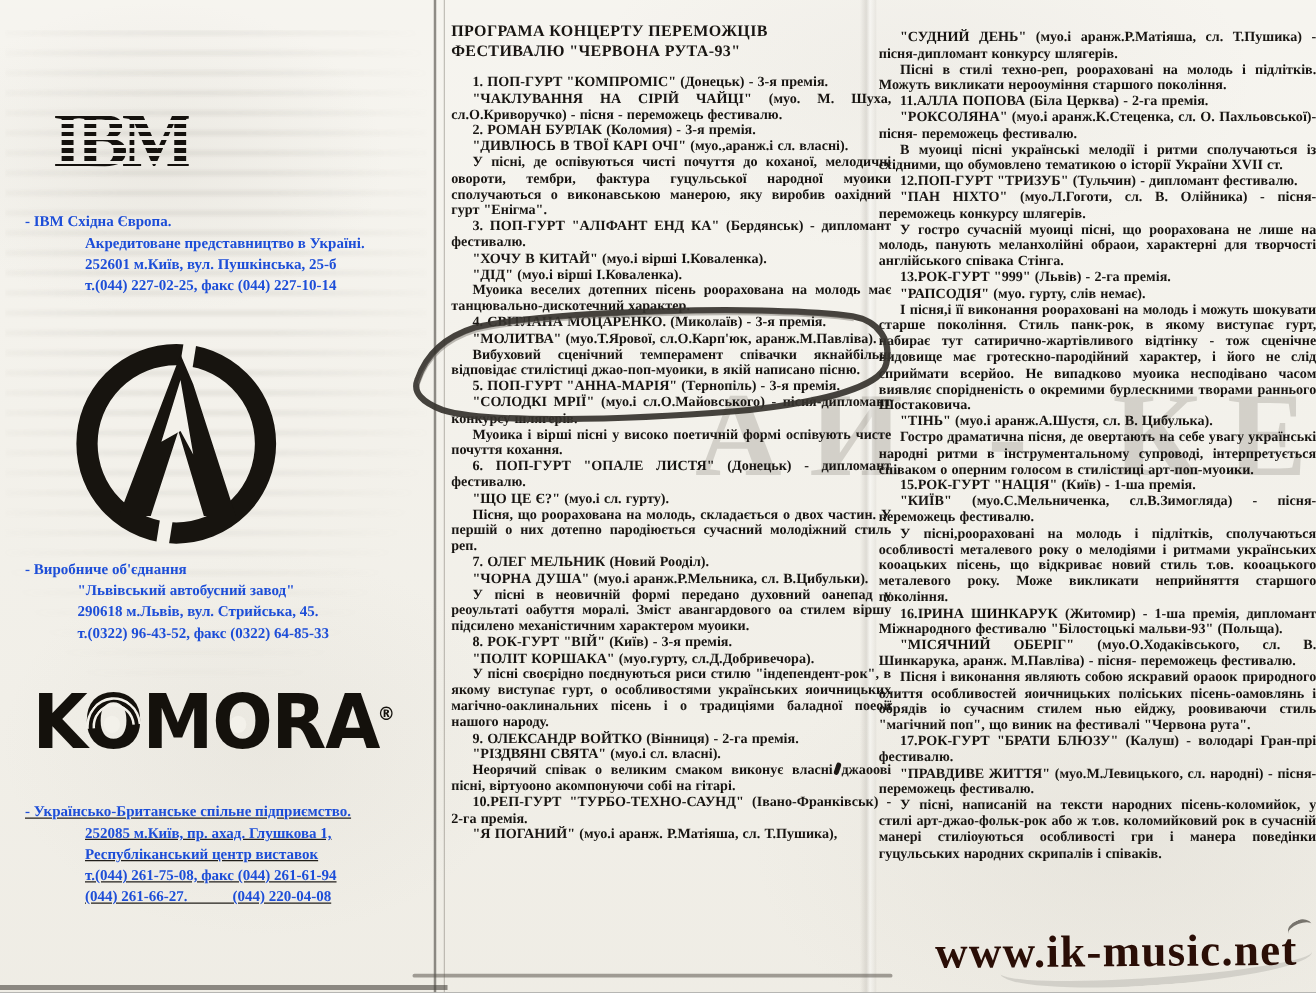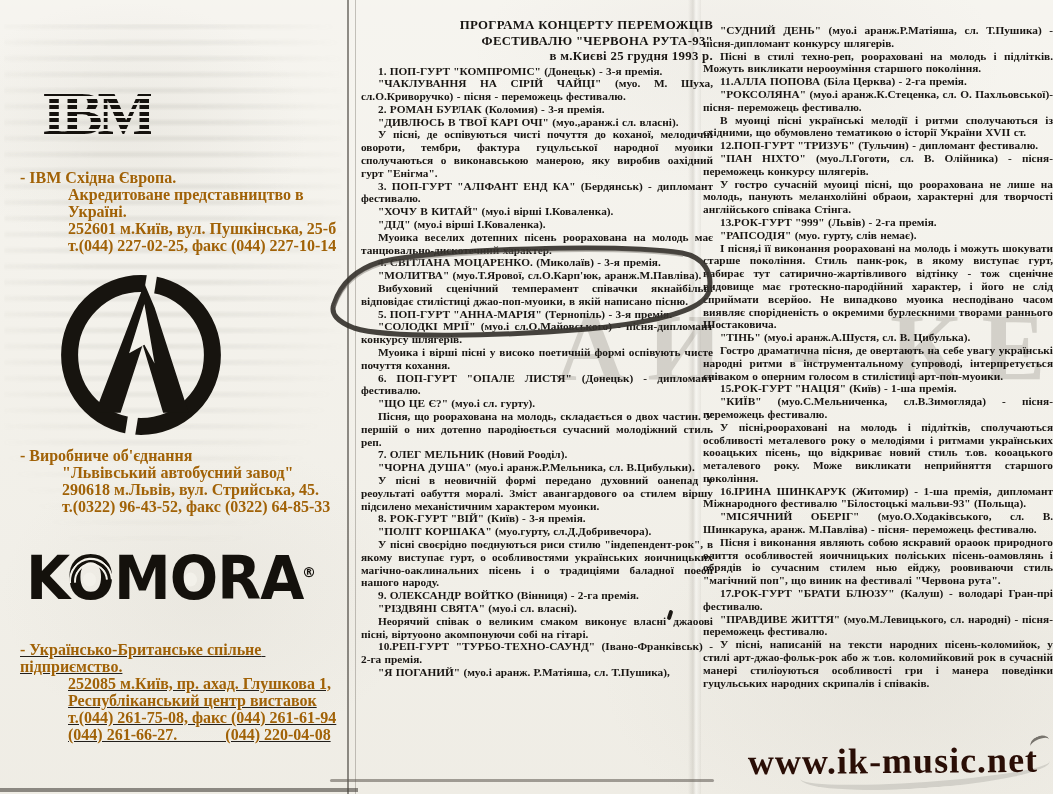--- a/index.html
+++ b/index.html
@@ -30,21 +30,21 @@
     background:rgba(92,88,81,.55);border-radius:2px;}
   .bline-left{position:absolute;left:0;top:788px;width:358px;height:4px;z-index:1;
     background:rgba(72,68,61,.6);}
   
   .sponsors{position:absolute;left:0;top:0;width:346px;height:609px;z-index:2;border-radius:31px;}
   .ibm-logo{position:absolute;left:42px;top:86px;font-family:"Liberation Serif",serif;
     font-weight:bold;font-size:62px;line-height:54px;letter-spacing:-5px;color:#14110d;
     background:repeating-linear-gradient(180deg,#14110d 0 3.7px, rgba(0,0,0,0) 3.7px 6.5px);
     -webkit-background-clip:text;background-clip:text;-webkit-text-fill-color:transparent;}
   .addr{position:absolute;width:326px;}
-  .addr p{margin:0;font-weight:bold;font-size:16px;line-height:17px;white-space:pre-wrap;color:#a16207;}
+  .addr p{margin:0;font-weight:bold;font-size:12px;line-height:17px;white-space:pre-wrap;color:#1d4ed8;}
   .ibm-addr{left:20px;top:169px;}
   .laz-addr{left:20px;top:447px;}
   .komora-addr{left:20px;top:641px;text-decoration:underline;}
   .ibm-addr p.ind,.komora-addr p.ind{padding-left:48px;}
   .laz-addr p.ind{padding-left:42px;}
   .laz-logo{position:absolute;left:56px;top:270px;width:170px;height:170px;}
   .komora-logo{position:absolute;left:26px;top:544px;width:292px;height:68px;
     font-family:"DejaVu Sans",sans-serif;font-weight:bold;font-size:57px;line-height:64px;
     letter-spacing:-1px;color:#14110c;transform:scaleY(1.06);transform-origin:top left;}
   .komora-logo .dot{position:absolute;width:13px;height:13px;border-radius:50%;background:#f3f1ea;top:27px;}
@@ -52,22 +52,22 @@
   .komora-logo .dot.d2{left:158px;}
   .komora-logo .arc{position:absolute;border:2px solid #f3f1ea;border-radius:50%;
     border-bottom-color:transparent;border-right-color:transparent;transform:rotate(40deg);}
   .komora-logo .a1{left:48px;top:18px;width:30px;height:30px;}
   .komora-logo .a2{left:43px;top:13px;width:40px;height:40px;}
   .komora-logo .reg{position:absolute;right:2px;top:-6px;font-size:14px;letter-spacing:0;}
   
   .col{position:absolute;z-index:2;}
   .mid-col{left:361px;top:18px;width:352px;}
   .right-col{left:703px;top:24px;width:350px;}
-  .prog-title{text-align:right;font-weight:bold;font-size:12.8px;line-height:15.5px;
-    letter-spacing:.3px;color:#181512;}
+  .prog-title{text-align:left;font-weight:bold;font-size:12.8px;line-height:15.5px;
+    letter-spacing:.3px;margin-bottom:11px;color:#181512;}
   .paras p{margin:0;font-weight:bold;font-size:11.3px;line-height:12.8px;
     text-align:justify;text-indent:17px;word-spacing:.5px;color:#181512;}
   
   .circle-svg{position:absolute;left:320px;top:240px;width:402px;height:114px;z-index:3;}
   .pen-tick{position:absolute;left:668px;top:610px;width:4px;height:10px;z-index:3;
     background:#1c1915;border-radius:2px;transform:rotate(18deg);}
   .site-mark{position:absolute;left:748px;top:740px;z-index:4;font-weight:bold;
     font-size:36px;letter-spacing:1px;color:#2a0e06;transform:rotate(-.5deg);white-space:nowrap;}
   .swoosh{position:absolute;left:800px;top:752px;width:250px;height:30px;z-index:3;
     border-bottom:6px solid rgba(150,148,142,.30);border-radius:50%;transform:rotate(-4deg);}
@@ -125,21 +125,20 @@
         <p class="ind">Республіканський центр виставок</p>
         <p class="ind">т.(044) 261-75-08, факс (044) 261-61-94</p>
         <p class="ind">(044) 261-66-27.            (044) 220-04-08</p>
       </div>
   </aside>
 
   <section class="col mid-col">
     <header class="prog-title">
       <div>ПРОГРАМА КОНЦЕРТУ ПЕРЕМОЖЦІВ</div>
       <div>ФЕСТИВАЛЮ "ЧЕРВОНА РУТА-93"</div>
-      <div>в м.Києві 25 грудня 1993 р.</div>
     </header>
     <div class="paras">
         <p>1. ПОП-ГУРТ "КОМПРОМІС" (Донецьк) - 3-я премія.</p>
         <p>"ЧАКЛУВАННЯ НА СІРІЙ ЧАЙЦІ" (муо. М. Шуха, сл.О.Криворучко) - пісня - переможець фестивалю.</p>
         <p>2. РОМАН БУРЛАК (Коломия) - 3-я премія.</p>
         <p>"ДИВЛЮСЬ В ТВОЇ КАРІ ОЧІ" (муо.,аранж.і сл. власні).</p>
         <p>У пісні, де оспівуються чисті почуття до коханої, мелодичні овороти, тембри, фактура гуцульської народної муоики сполучаються о виконавською манерою, яку виробив оахідний гурт "Енігма".</p>
         <p>3. ПОП-ГУРТ "АЛІФАНТ ЕНД КА" (Бердянськ) - дипломант фестивалю.</p>
         <p>"ХОЧУ В КИТАЙ" (муо.і вірші І.Коваленка).</p>
         <p>"ДІД" (муо.і вірші І.Коваленка).</p>

